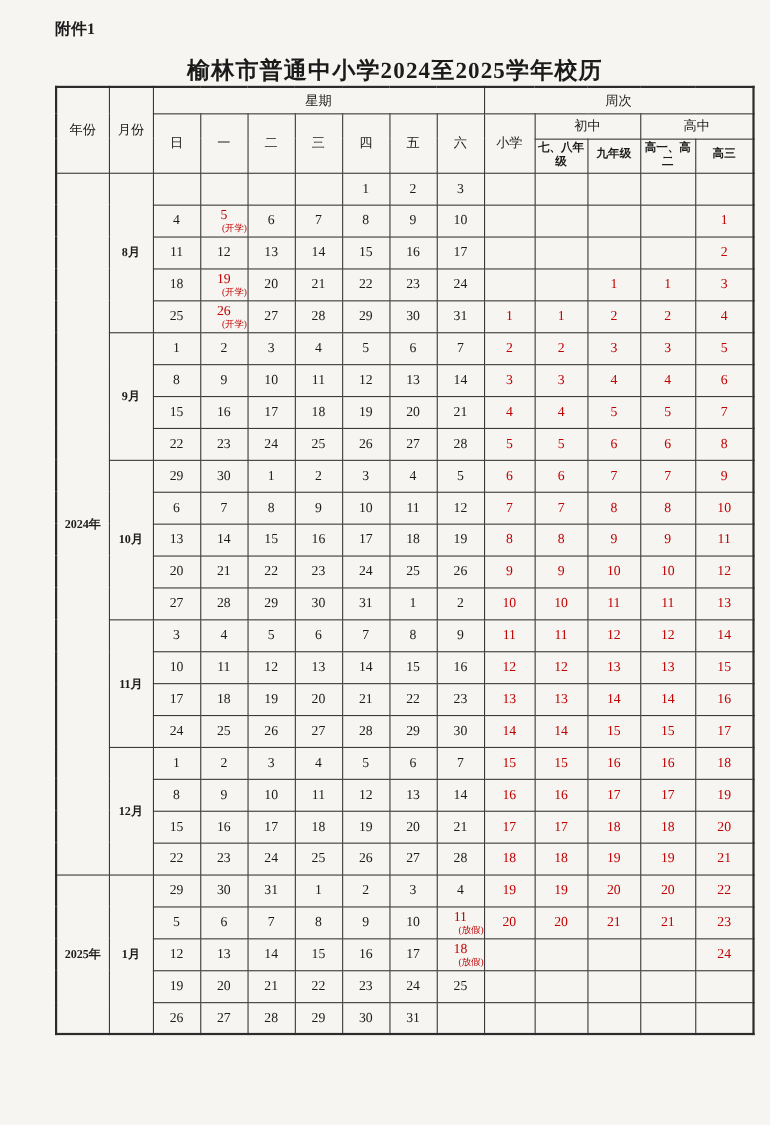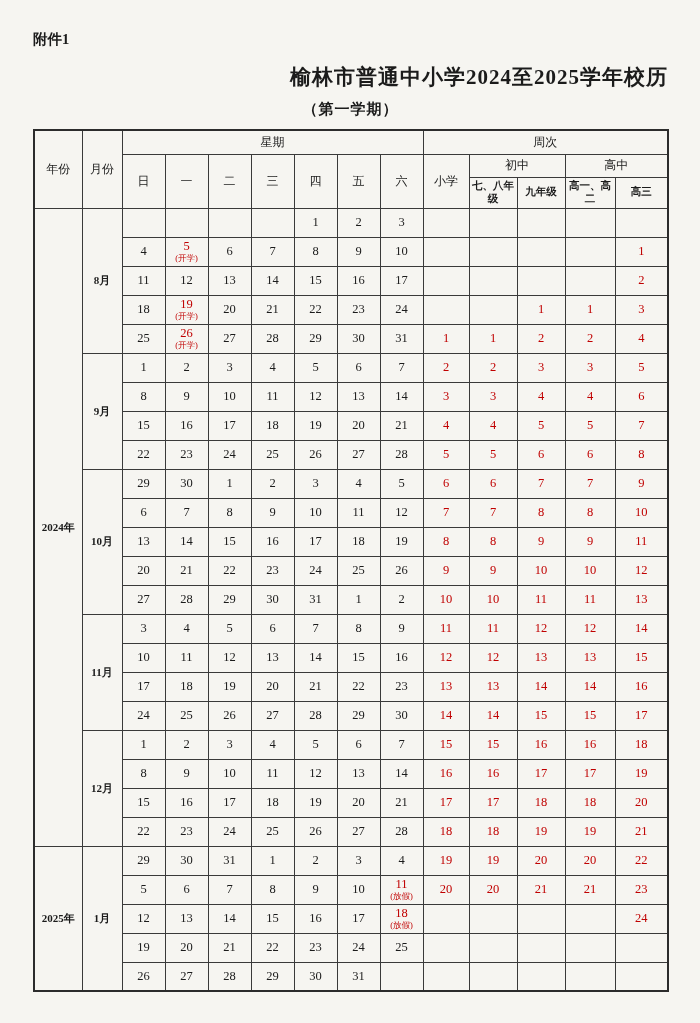--- a/index.html
+++ b/index.html
@@ -4,27 +4,27 @@
 <style>
   * { box-sizing: border-box; }
   html, body {
     margin: 0; padding: 0;
     width: 700px; height: 1023px;
     overflow: hidden;
     background: #f6f5f1;
     color: #1b1b1b;
     font-family: "Liberation Serif", "DejaVu Serif", serif;
   }
-  .page { padding: 30px 32px 0 33px; }
+  .page { padding: 17px 32px 0 33px; margin-left: 17px; }
   .attachment {
     font-size: 14.5px; font-weight: 700;
     margin: 0 0 14px 0;
   }
   .title {
-    margin: 0; text-align: right;
+    margin: 0; text-align: center;
     font-size: 21px; font-weight: 700; letter-spacing: 1px;
   }
   .subtitle {
     text-align: center; font-size: 15px; font-weight: 700;
     margin: 9px 0 10px 0; letter-spacing: 1px;
   }
   table.calendar {
     width: 635px; table-layout: fixed;
     border-collapse: collapse;
     border: 2px solid #2c2c2c;
@@ -39,29 +39,28 @@
   thead th { font-weight: 400; font-size: 12px; }
   tr.h-row1 th { height: 24px; }
   tr.h-row2 th { height: 23px; }
   tr.h-row3 th { height: 31px; }
   th.grade { font-size: 10.5px; line-height: 1.2; padding: 1px; font-weight: 700; }
   tbody td { font-size: 12.5px; height: 29px; }
   td.year-cell, td.month-cell { font-size: 11px; font-weight: 700; }
   td.week-cell { color: var(--red, #c00000); }
   td.day-cell.special { color: var(--red, #c00000); line-height: 1; }
   .day-num { font-size: 12.5px; line-height: 1.1; }
-  .day-note { font-size: 8.5px; line-height: 1.05; }
+  .day-note { font-size: 8.5px; line-height: 1.05; text-align: right; }
 </style>
 </head>
 <body>
 
 <div class="page">
   <div class="attachment">附件1</div>
   <h1 class="title">榆林市普通中小学2024至2025学年校历</h1>
-  <div class="subtitle">（第一学期）</div>
 
   <table class="calendar">
     <colgroup>
       <col style="width:48px">
       <col style="width:40px">
       <col style="width:43px">
         <col style="width:43px">
         <col style="width:43px">
         <col style="width:43px">
         <col style="width:43px">

